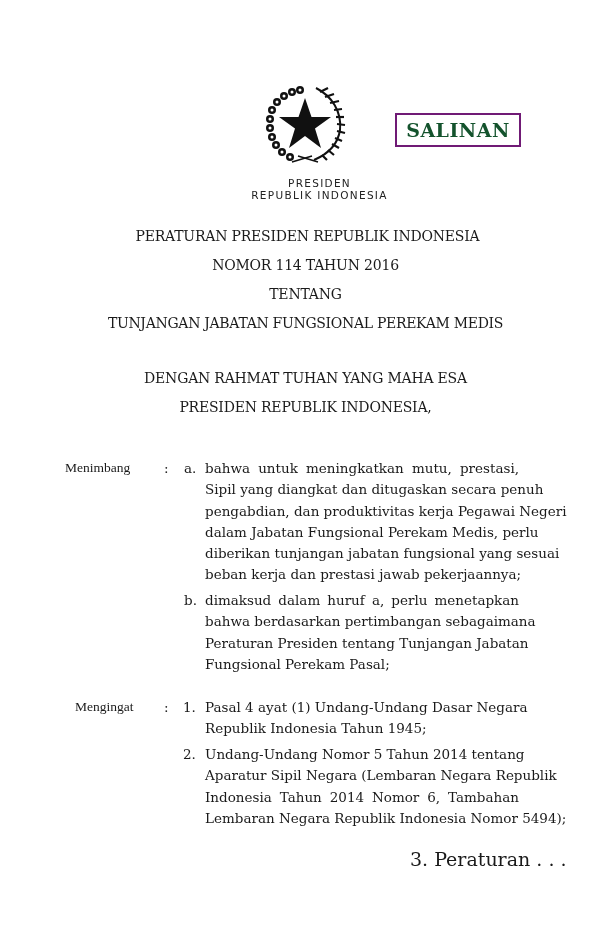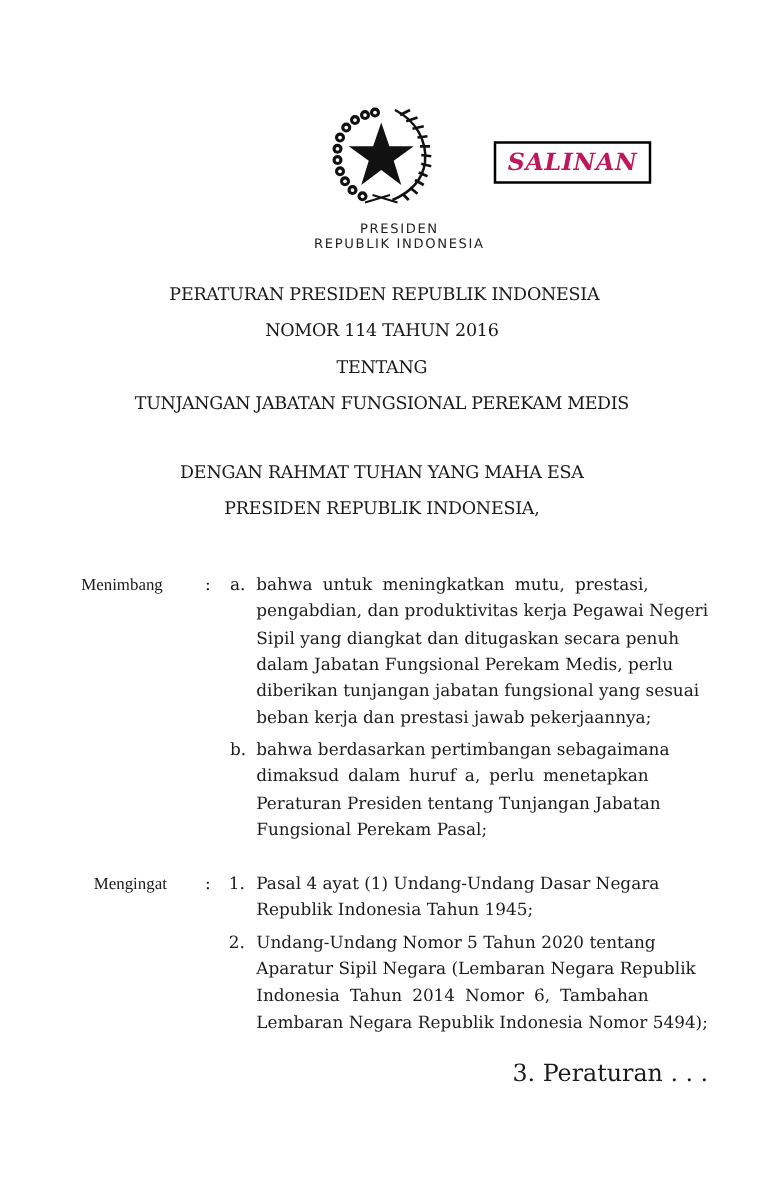--- a/index.html
+++ b/index.html
@@ -1,23 +1,23 @@
 <!DOCTYPE html>
 <html><head>
 <meta charset="utf-8">
 <style>
   html, body { margin: 0; padding: 0; background: #ffffff; }
   body { width: 611px; height: 942px; position: relative; overflow: hidden;
          font-family: "DejaVu Serif", "Liberation Serif", serif; color: #1a1a1a; }
   .abs { position: absolute; }
   .center { position: absolute; left: 0; width: 611px; text-align: center; }
   .emblem { left: 262px; top: 82px; width: 86px; height: 86px; }
-  .salinan { left: 395px; top: 113px; width: 122px; height: 30px; border: 2px solid #000000;
+  .salinan { left: 395px; top: 113px; width: 122px; height: 30px; border: 2px solid #701a75;
              font-family: "DejaVu Serif", serif; font-weight: bold; font-size: 19px;
-             text-align: center; line-height: 30px; letter-spacing: 0.5px; color: #be185d; font-style: italic; }
+             text-align: center; line-height: 30px; letter-spacing: 0.5px; color: #14532d; }
   .kop { font-family: "DejaVu Sans", sans-serif; font-size: 10.5px; letter-spacing: 1.3px; color: #222; padding-left: 14px; }
   .title { font-size: 14px; letter-spacing: -0.2px; }
   .lbl { font-size: 13.5px; font-family: Liberation Serif, serif; }
   .colon { font-size: 13.5px; }
   .marker { font-size: 13.5px; }
   .para { font-size: 13.5px; line-height: 21.3px; text-align: justify; text-align-last: justify; }
   .line { display: block; text-align: justify; text-align-last: justify; white-space: nowrap; }
   .line.end { text-align-last: left; }
   .footer { font-size: 19px; }
 </style>
@@ -87,45 +87,45 @@
 
 <div class="center title" style="top:370px;">DENGAN RAHMAT TUHAN YANG MAHA ESA</div>
 <div class="center title" style="top:399px;">PRESIDEN REPUBLIK INDONESIA,</div>
 
 <div class="abs lbl" style="left:65px; top:460px;">Menimbang</div>
 <div class="abs colon" style="left:164px; top:460px;">:</div>
 
 <div class="abs marker" style="left:184px; top:460px;">a.</div>
 <div class="abs para" style="left:205px; top:458px; width:314px;">
   <span class="line">bahwa untuk meningkatkan mutu, prestasi,</span>
+  <span class="line">Sipil yang diangkat dan ditugaskan secara penuh</span>
   <span class="line">pengabdian, dan produktivitas kerja Pegawai Negeri</span>
-  <span class="line">Sipil yang diangkat dan ditugaskan secara penuh</span>
   <span class="line">dalam Jabatan Fungsional Perekam Medis, perlu</span>
   <span class="line">diberikan tunjangan jabatan fungsional yang sesuai</span>
   <span class="line end">beban kerja dan prestasi jawab pekerjaannya;</span>
 </div>
 
 <div class="abs marker" style="left:184px; top:592px;">b.</div>
 <div class="abs para" style="left:205px; top:590px; width:314px;">
+  <span class="line">dimaksud dalam huruf a, perlu menetapkan</span>
   <span class="line">bahwa berdasarkan pertimbangan sebagaimana</span>
-  <span class="line">dimaksud dalam huruf a, perlu menetapkan</span>
   <span class="line">Peraturan Presiden tentang Tunjangan Jabatan</span>
   <span class="line end">Fungsional Perekam Pasal;</span>
 </div>
 
 <div class="abs lbl" style="left:75px; top:699px;">Mengingat</div>
 <div class="abs colon" style="left:164px; top:699px;">:</div>
 
 <div class="abs marker" style="left:183px; top:699px;">1.</div>
 <div class="abs para" style="left:205px; top:697px; width:314px;">
   <span class="line">Pasal 4 ayat (1) Undang-Undang Dasar Negara</span>
   <span class="line end">Republik Indonesia Tahun 1945;</span>
 </div>
 
 <div class="abs marker" style="left:183px; top:746px;">2.</div>
 <div class="abs para" style="left:205px; top:744px; width:314px;">
-  <span class="line">Undang-Undang Nomor 5 Tahun 2020 tentang</span>
+  <span class="line">Undang-Undang Nomor 5 Tahun 2014 tentang</span>
   <span class="line">Aparatur Sipil Negara (Lembaran Negara Republik</span>
   <span class="line">Indonesia Tahun 2014 Nomor 6, Tambahan</span>
   <span class="line end">Lembaran Negara Republik Indonesia Nomor 5494);</span>
 </div>
 
 <div class="abs footer" style="left:410px; top:848px;">3. Peraturan . . .</div>
 
 </body></html>

